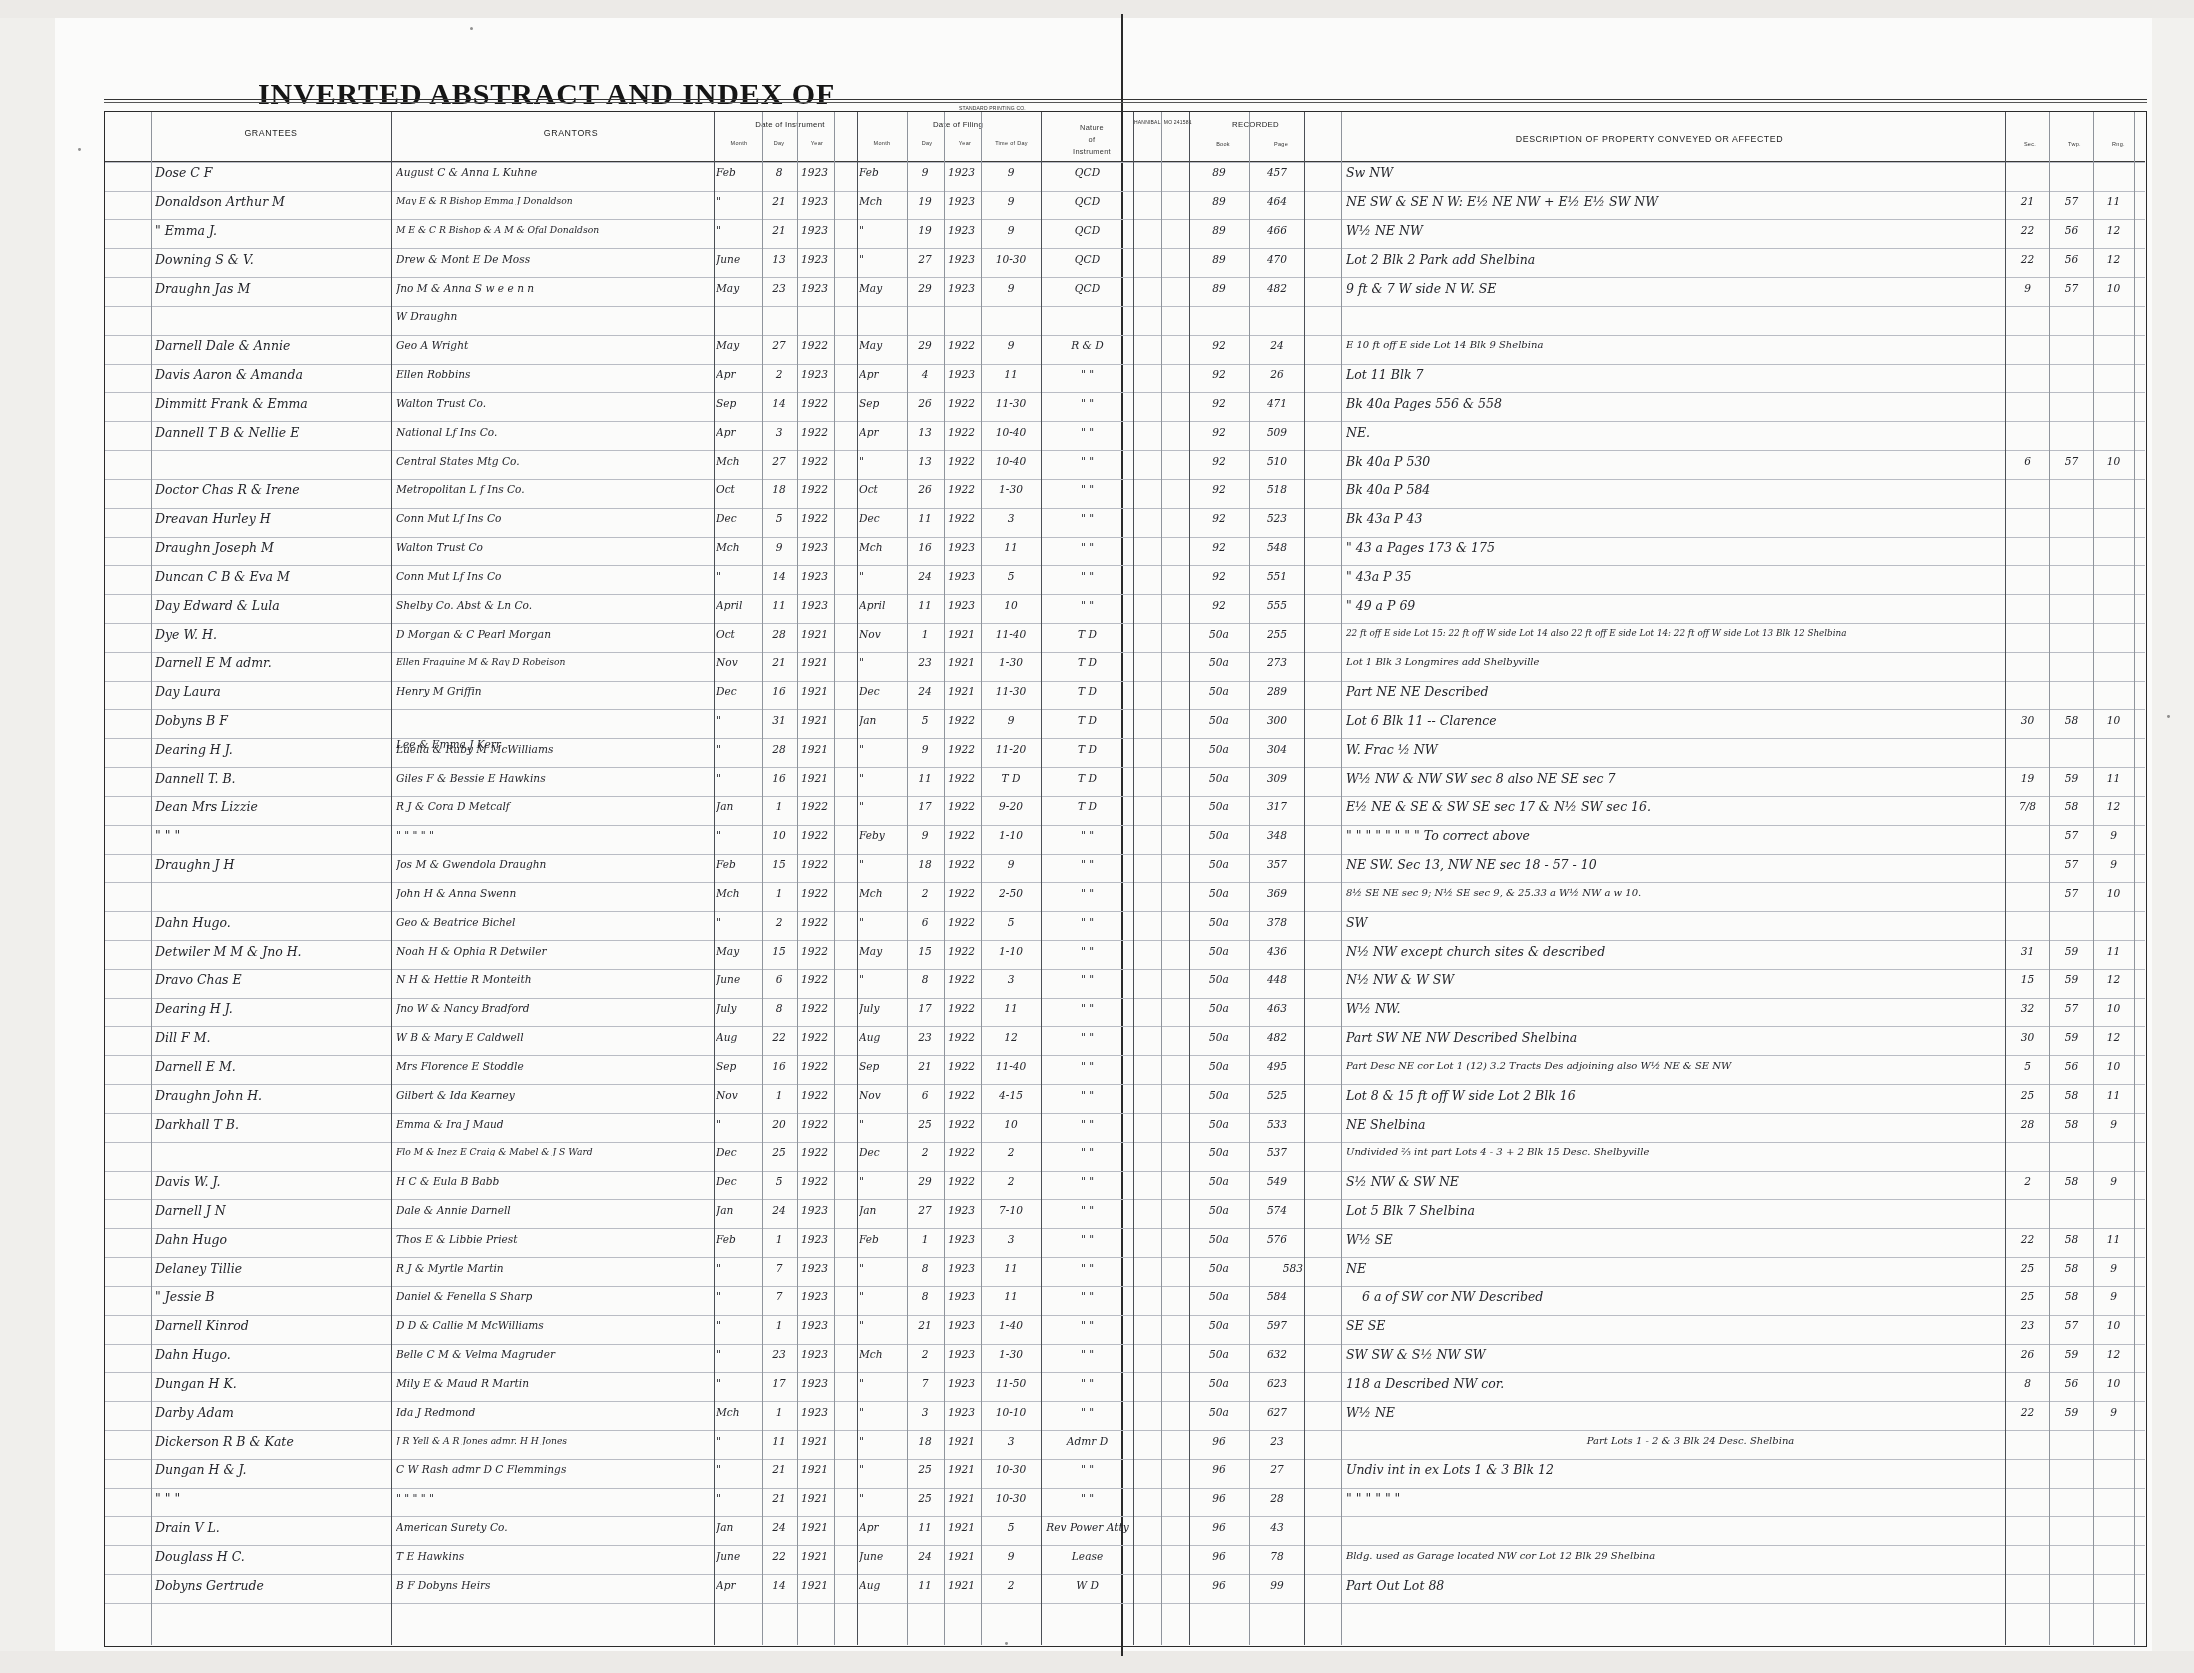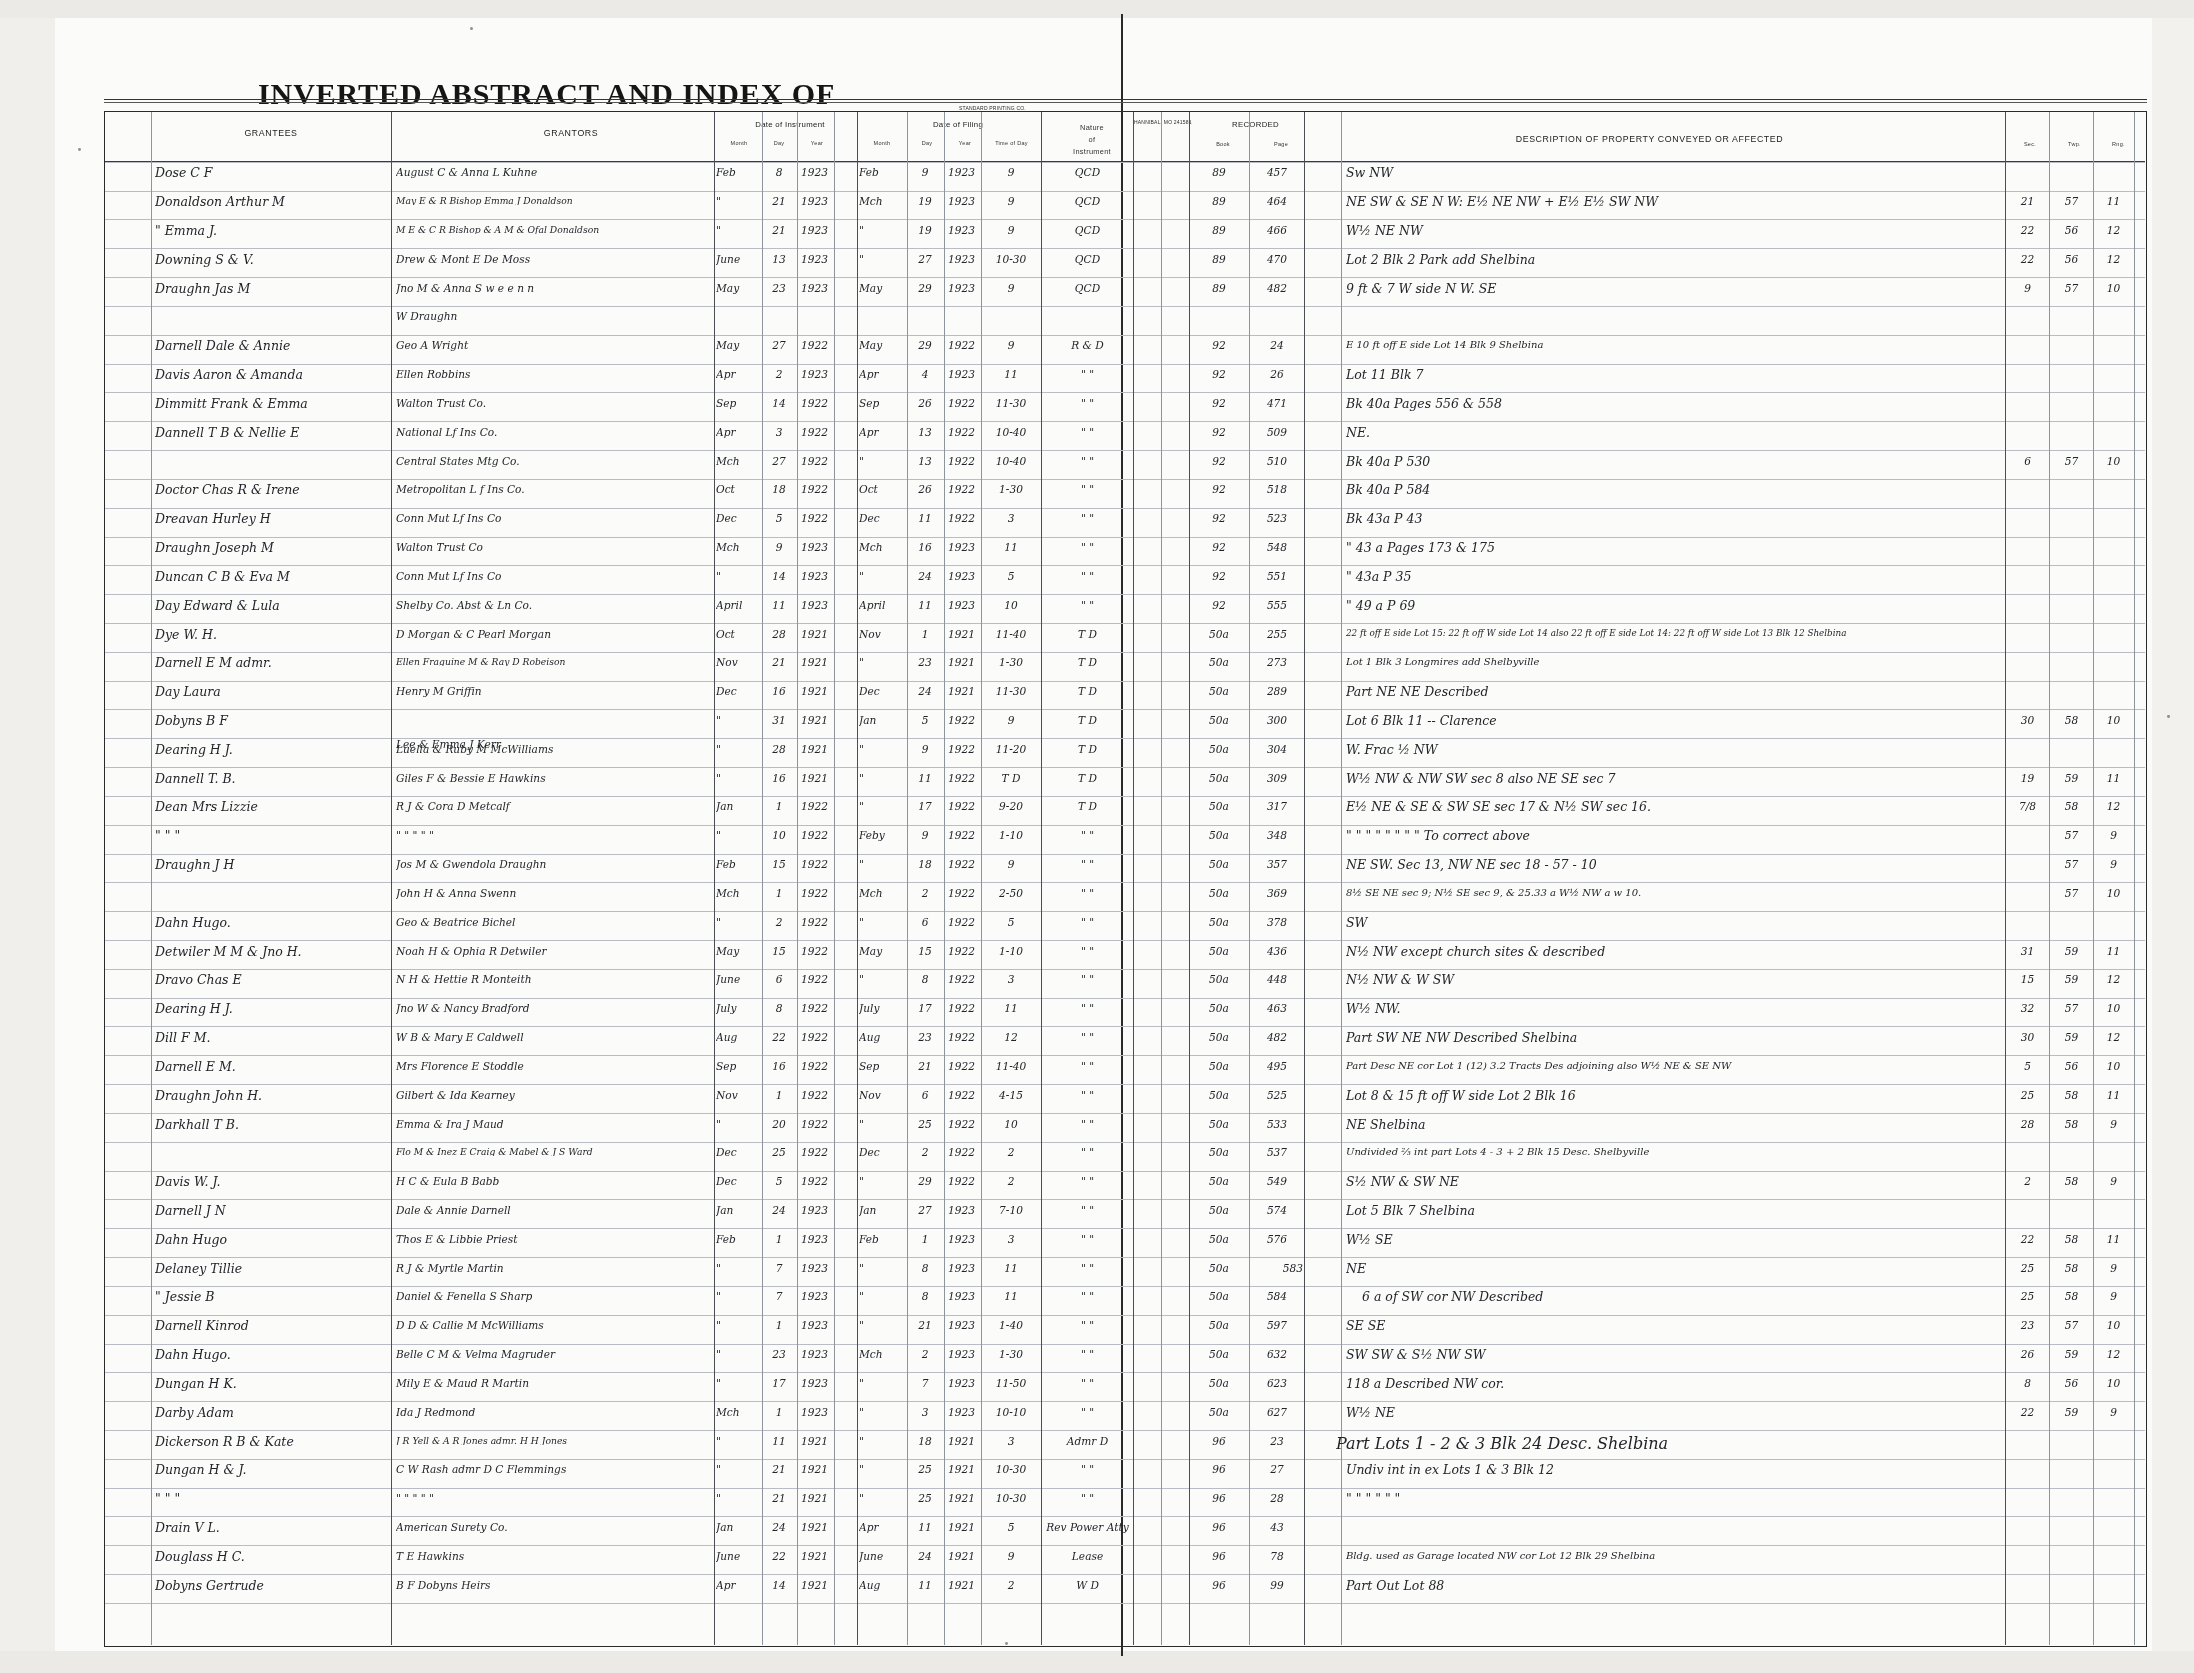--- a/index.html
+++ b/index.html
@@ -926,21 +926,21 @@
       <div class="hw sm" style="left: 611px; top: 1324px; width: 45px; text-align: left; overflow: hidden;">"</div>
       <div class="hw sm" style="left: 659px; top: 1324px; width: 30px; text-align: center; overflow: hidden;">11</div>
       <div class="hw sm" style="left: 691px; top: 1324px; width: 37px; text-align: center; overflow: hidden;">1921</div>
       <div class="hw sm" style="left: 754px; top: 1324px; width: 45px; text-align: left; overflow: hidden;">"</div>
       <div class="hw sm" style="left: 804px; top: 1324px; width: 32px; text-align: center; overflow: hidden;">18</div>
       <div class="hw sm" style="left: 838px; top: 1324px; width: 37px; text-align: center; overflow: hidden;">1921</div>
       <div class="hw sm" style="left: 878px; top: 1324px; width: 56px; text-align: center; overflow: hidden;">3</div>
       <div class="hw sm" style="left: 939px; top: 1324px; width: 87px; text-align: center; overflow: hidden;">Admr D</div>
       <div class="hw sm" style="left: 1087px; top: 1324px; width: 54px; text-align: center; overflow: hidden;">96</div>
       <div class="hw sm" style="left: 1146px; top: 1324px; width: 52px; text-align: center; overflow: hidden;">23</div>
-      <div class="hw md" style="left: 1231px; top: 1324px; width: 655px; text-align: left; overflow: hidden; font-size: 16px;">Part Lots 1 - 2 &amp; 3 Blk 24 Desc.                Shelbina</div>
+      <div class="hw md" style="left: 1258px; top: 1324px; width: 655px; text-align: center; overflow: hidden; font-size: 10px;">Part Lots 1 - 2 &amp; 3 Blk 24 Desc.                Shelbina</div>
       <div class="hw md" style="left: 50px; top: 1352px; width: 233px; text-align: left; overflow: hidden;">Dungan H &amp; J.</div>
       <div class="hw sm" style="left: 291px; top: 1352px; width: 316px; text-align: left; overflow: hidden;">C W Rash admr D C Flemmings</div>
       <div class="hw sm" style="left: 611px; top: 1352px; width: 45px; text-align: left; overflow: hidden;">"</div>
       <div class="hw sm" style="left: 659px; top: 1352px; width: 30px; text-align: center; overflow: hidden;">21</div>
       <div class="hw sm" style="left: 691px; top: 1352px; width: 37px; text-align: center; overflow: hidden;">1921</div>
       <div class="hw sm" style="left: 754px; top: 1352px; width: 45px; text-align: left; overflow: hidden;">"</div>
       <div class="hw sm" style="left: 804px; top: 1352px; width: 32px; text-align: center; overflow: hidden;">25</div>
       <div class="hw sm" style="left: 838px; top: 1352px; width: 37px; text-align: center; overflow: hidden;">1921</div>
       <div class="hw sm" style="left: 878px; top: 1352px; width: 56px; text-align: center; overflow: hidden;">10-30</div>
       <div class="hw sm" style="left: 939px; top: 1352px; width: 87px; text-align: center; overflow: hidden;">"   "</div>

